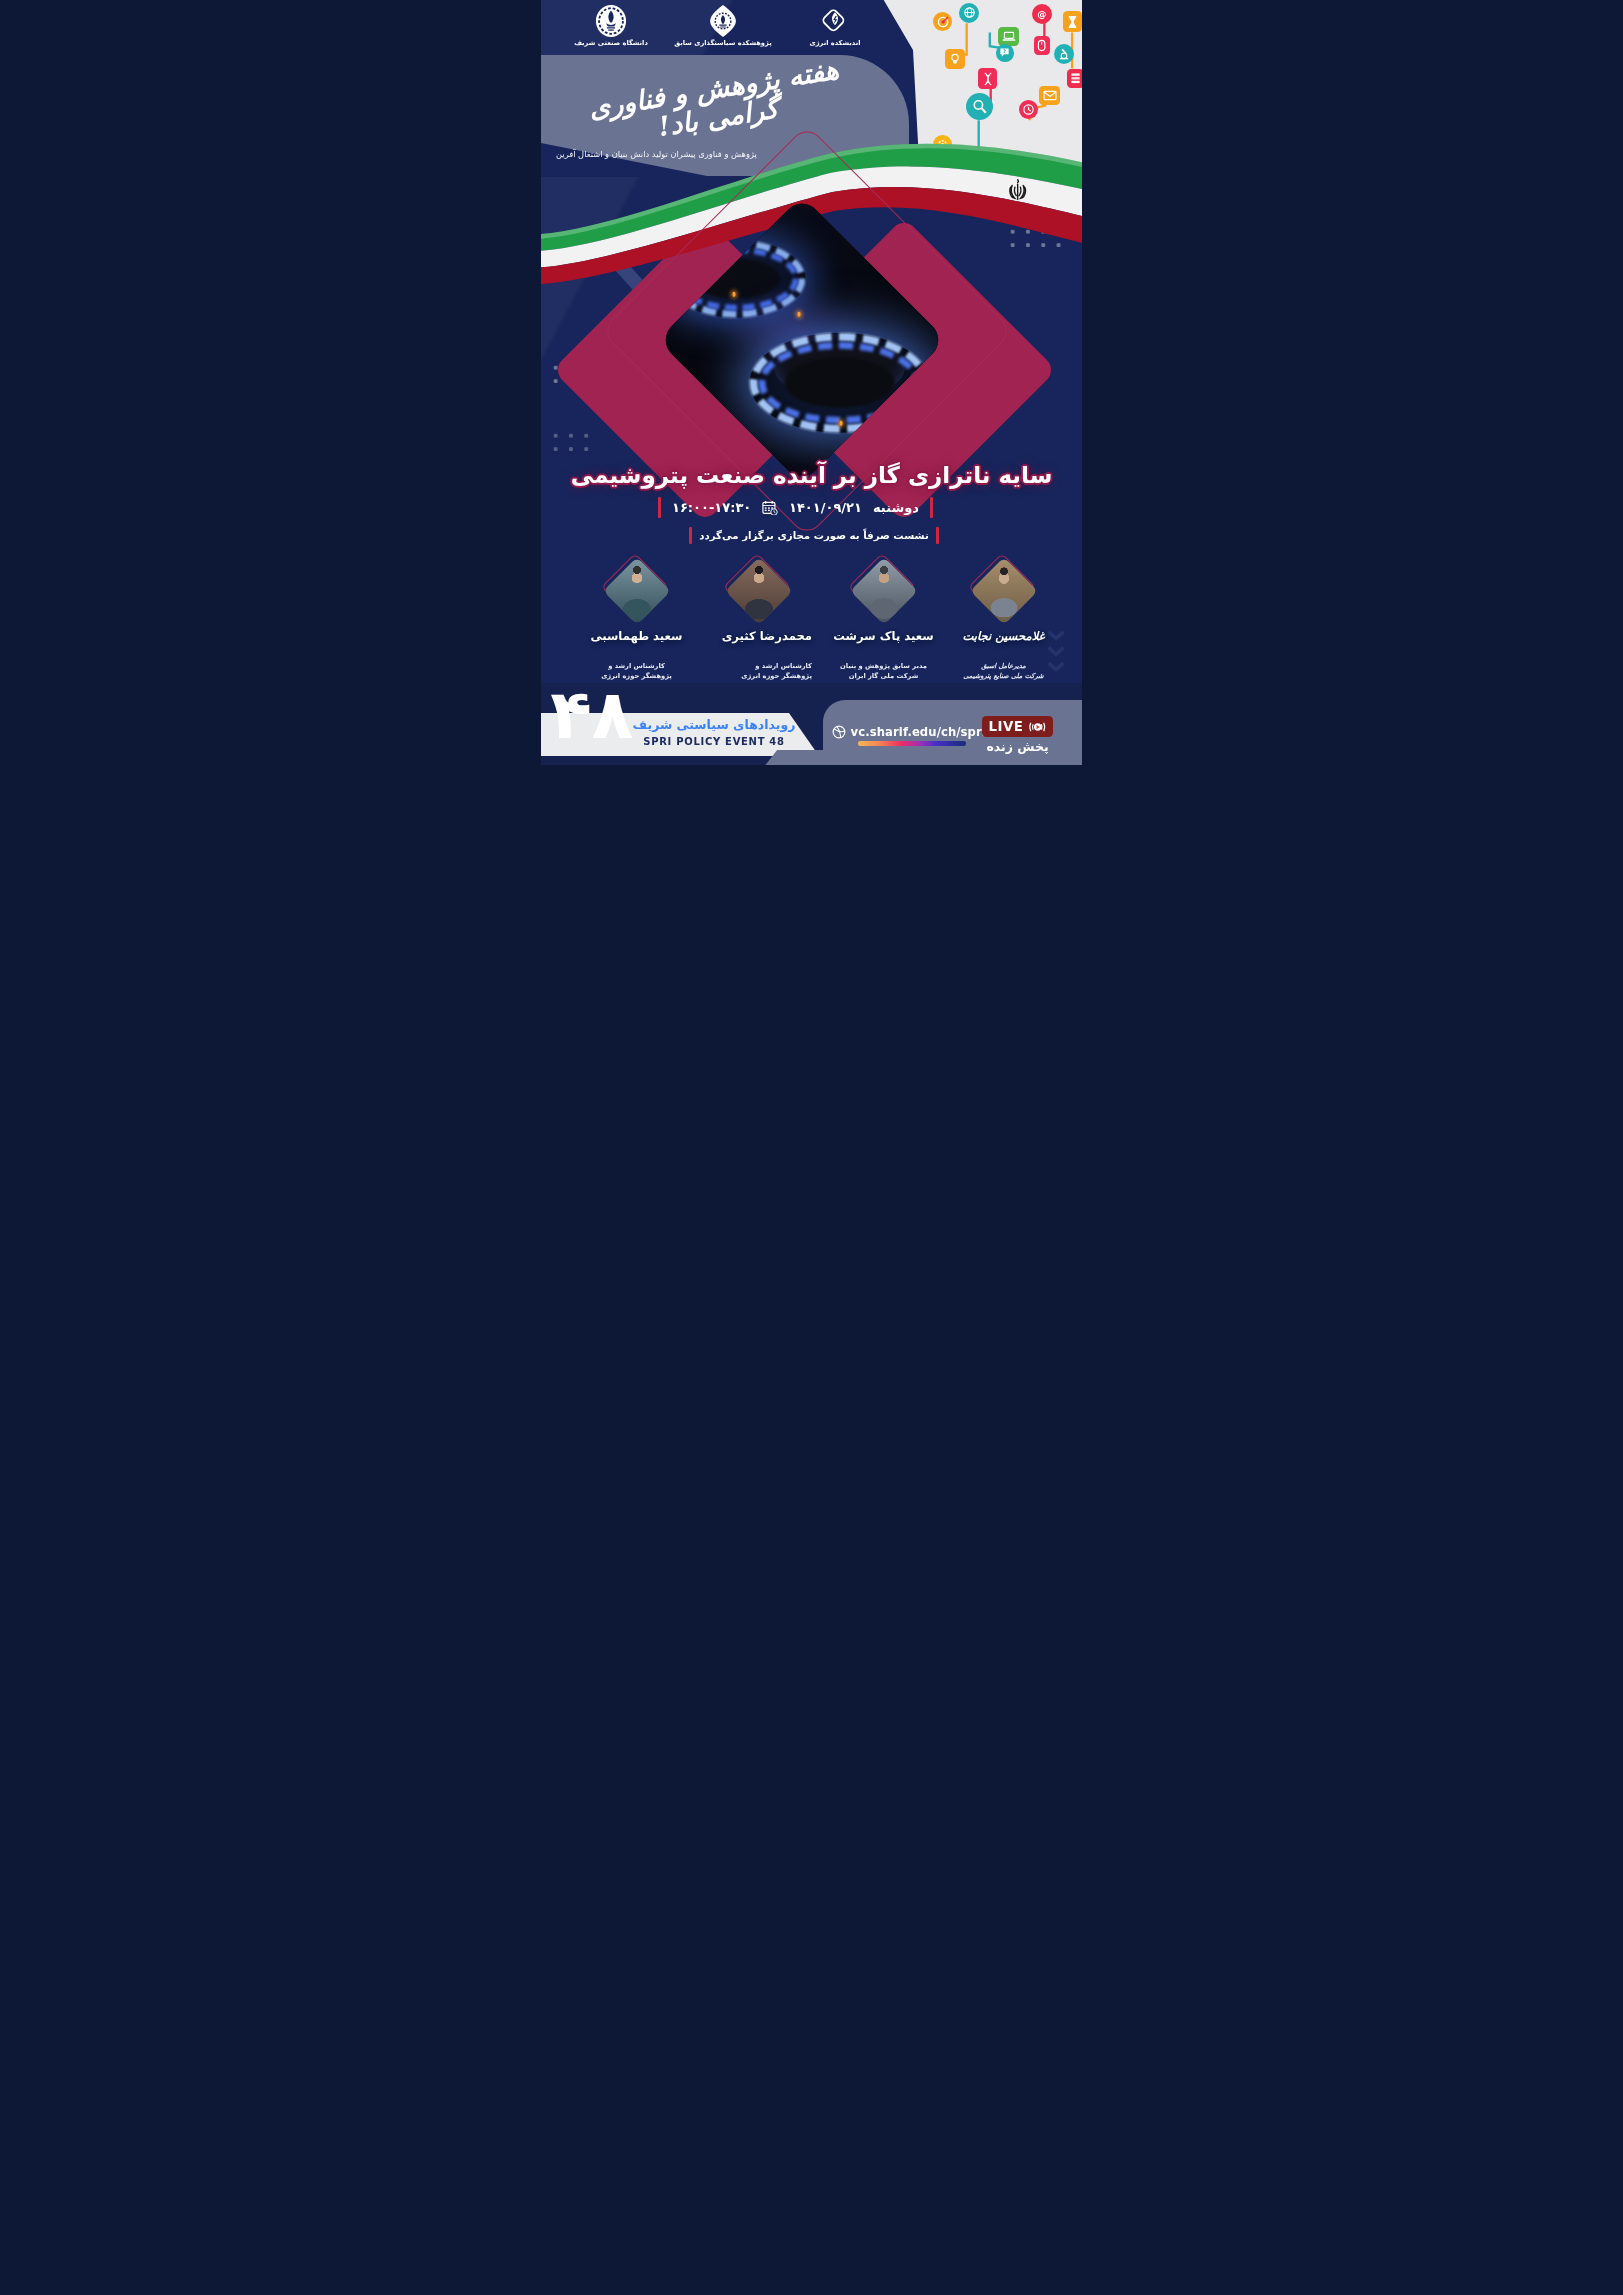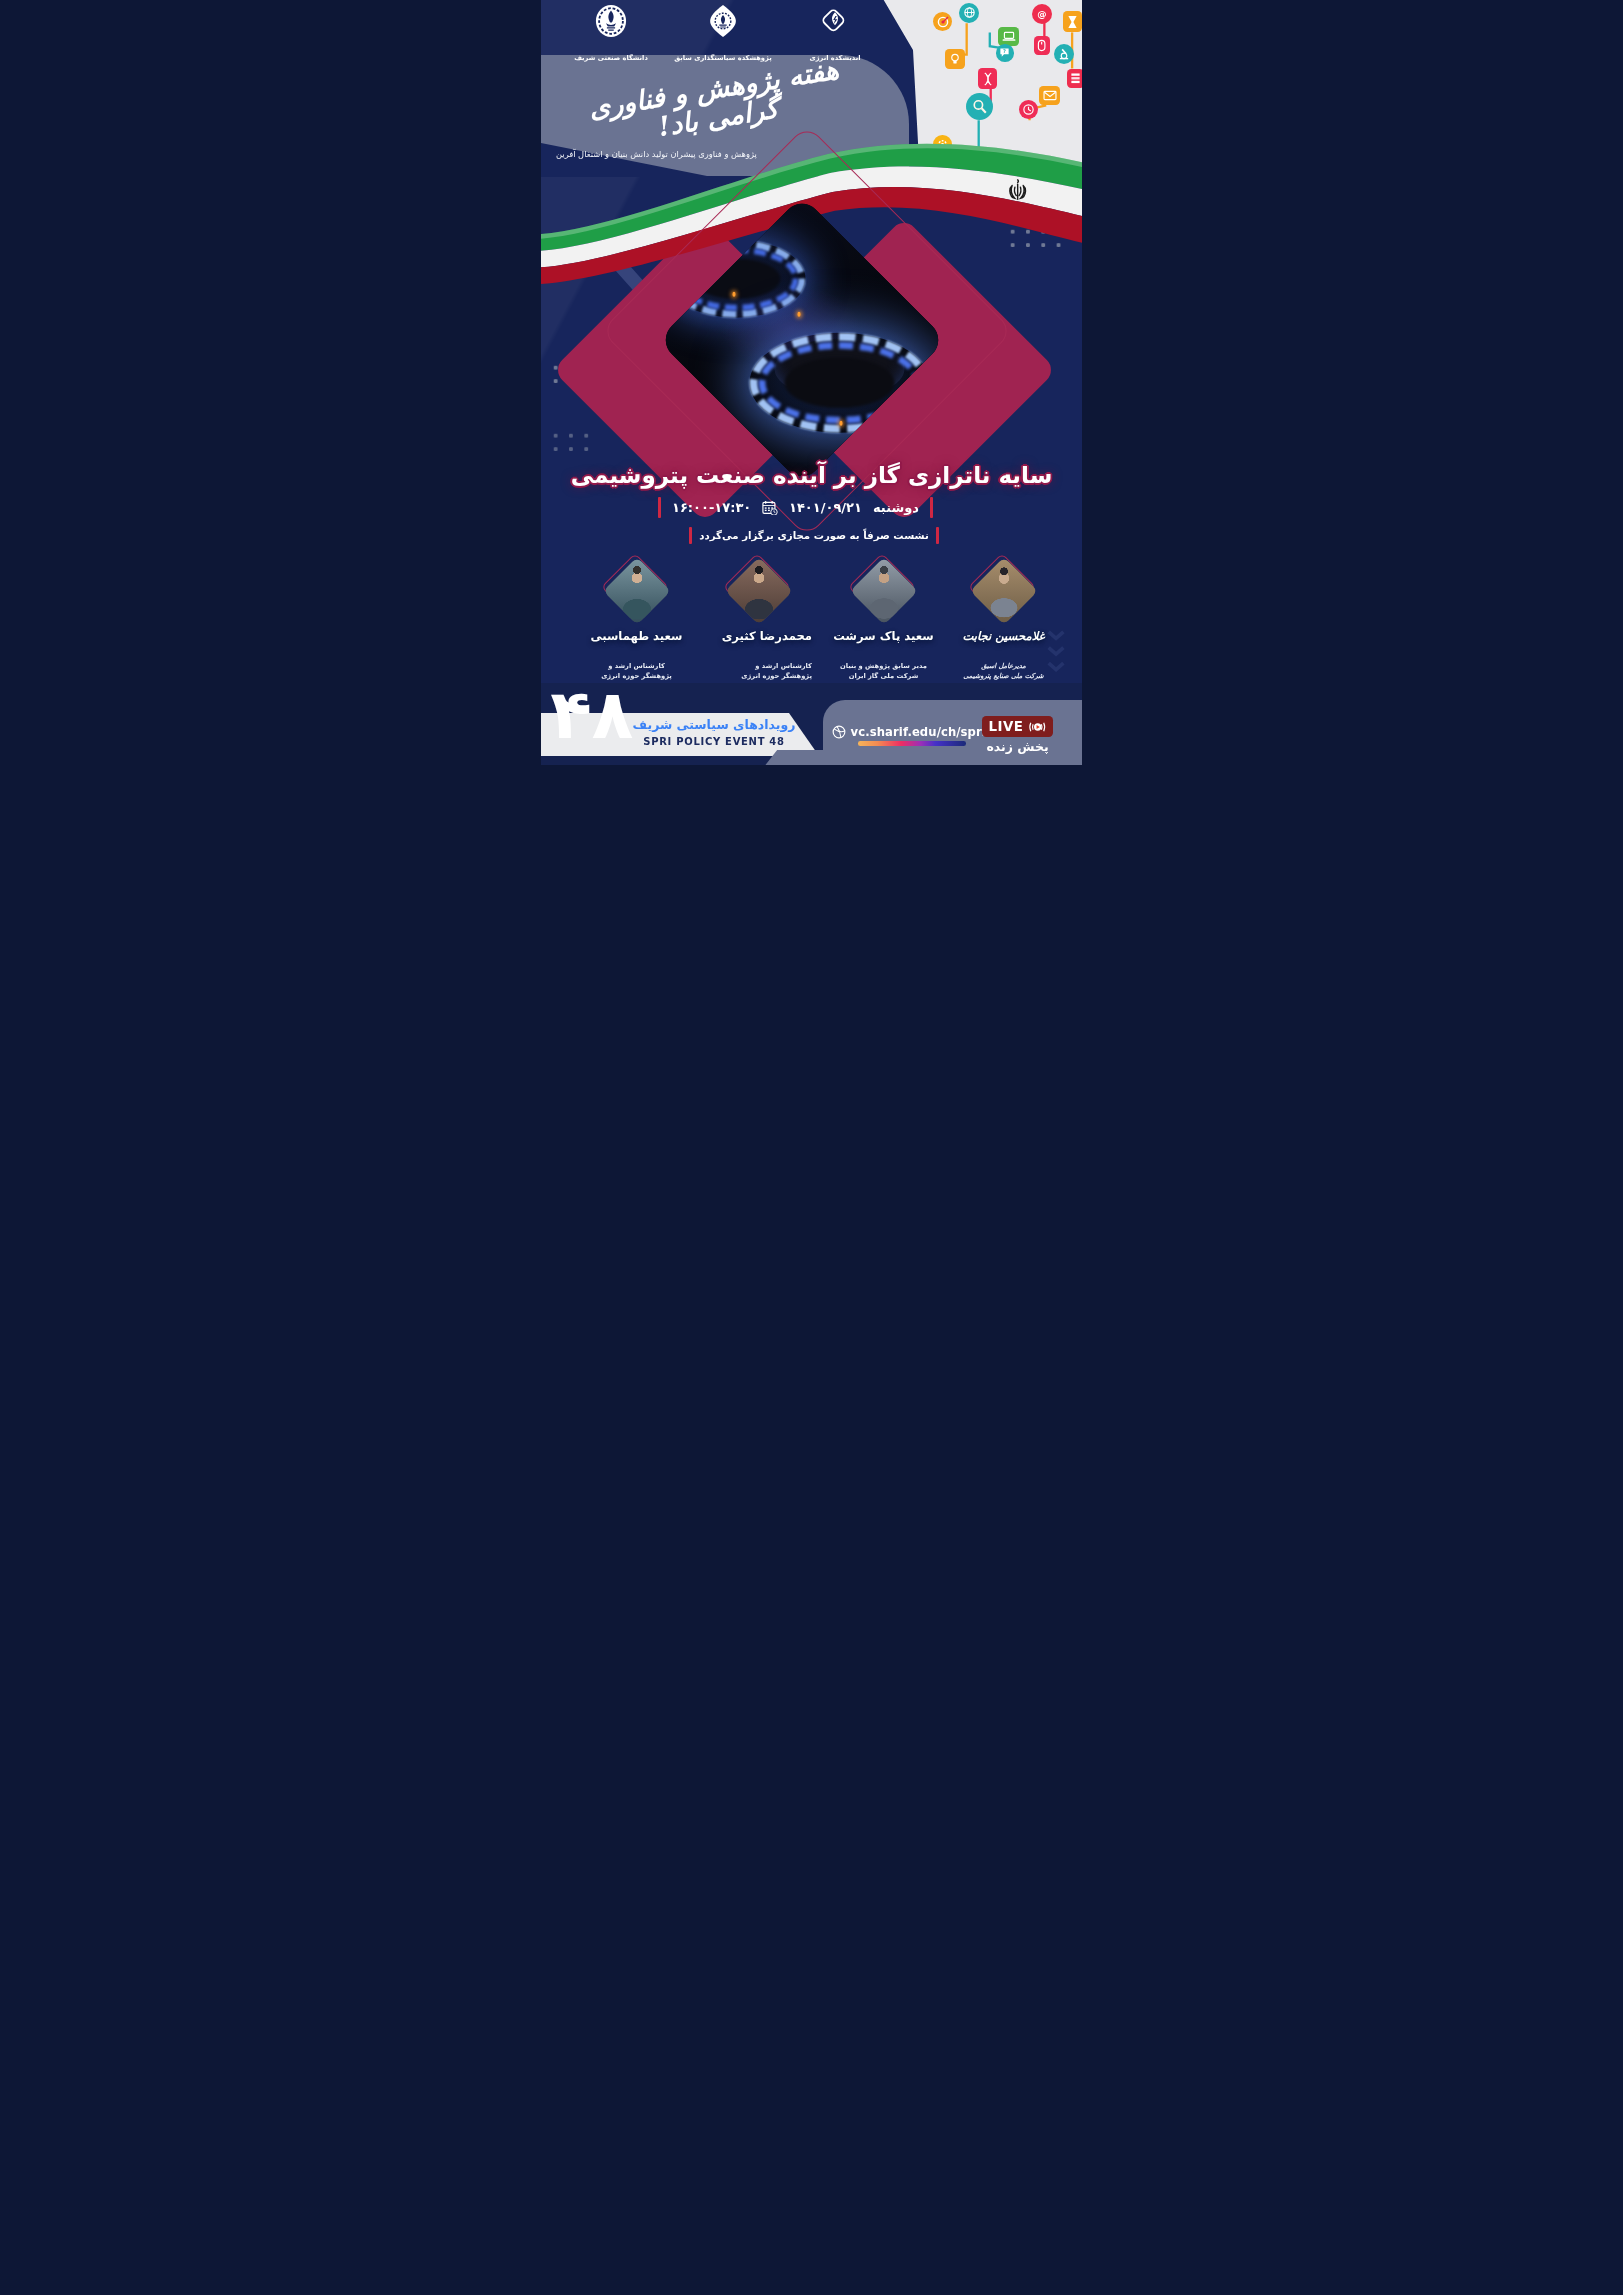--- a/index.html
+++ b/index.html
@@ -20,21 +20,21 @@
     background-size:15.3px 13.4px;opacity:.85;}
   .dots-right{left:464px;top:225px;width:56px;height:30px;}
   .dots-left-a{left:7.4px;top:361px;width:27px;height:30px;}
   .dots-left-b{left:7.4px;top:429px;width:42px;height:30px;opacity:.6;}
   
   .chevrons-left{left:51px;top:250px;z-index:2;opacity:.5;}
   .chevron-col-right{left:504px;top:629px;z-index:2;opacity:.9;}
   
   .logos{left:0;top:0;width:352px;height:56px;z-index:6;display:flex;flex-direction:row-reverse;
     justify-content:flex-start;gap:24px;padding:3.7px 14px 0 0;}
-  .logo-item{display:flex;flex-direction:column;align-items:center;gap:16px;width:88px;}
+  .logo-item{display:flex;flex-direction:column;align-items:center;gap:1px;width:88px;}
   .logo-badge{height:34px;display:flex;align-items:center;justify-content:center;}
   .logo-label{color:#fff;font-size:6.7px;font-weight:bold;white-space:nowrap;}
   
   .icons-panel{left:333px;top:0;width:208px;height:185px;z-index:6;background:#e9e9ec;
     clip-path:polygon(9.7px 0,208px 0,208px 174px,45px 161px,39px 50px);}
   .wires{left:333px;top:0;width:208px;height:185px;z-index:6;}
   .chip{position:absolute;z-index:7;display:flex;align-items:center;justify-content:center;
     border-radius:50%;color:#fff;}
   .chip svg{display:block;}
   .sq{border-radius:4.2px;}

